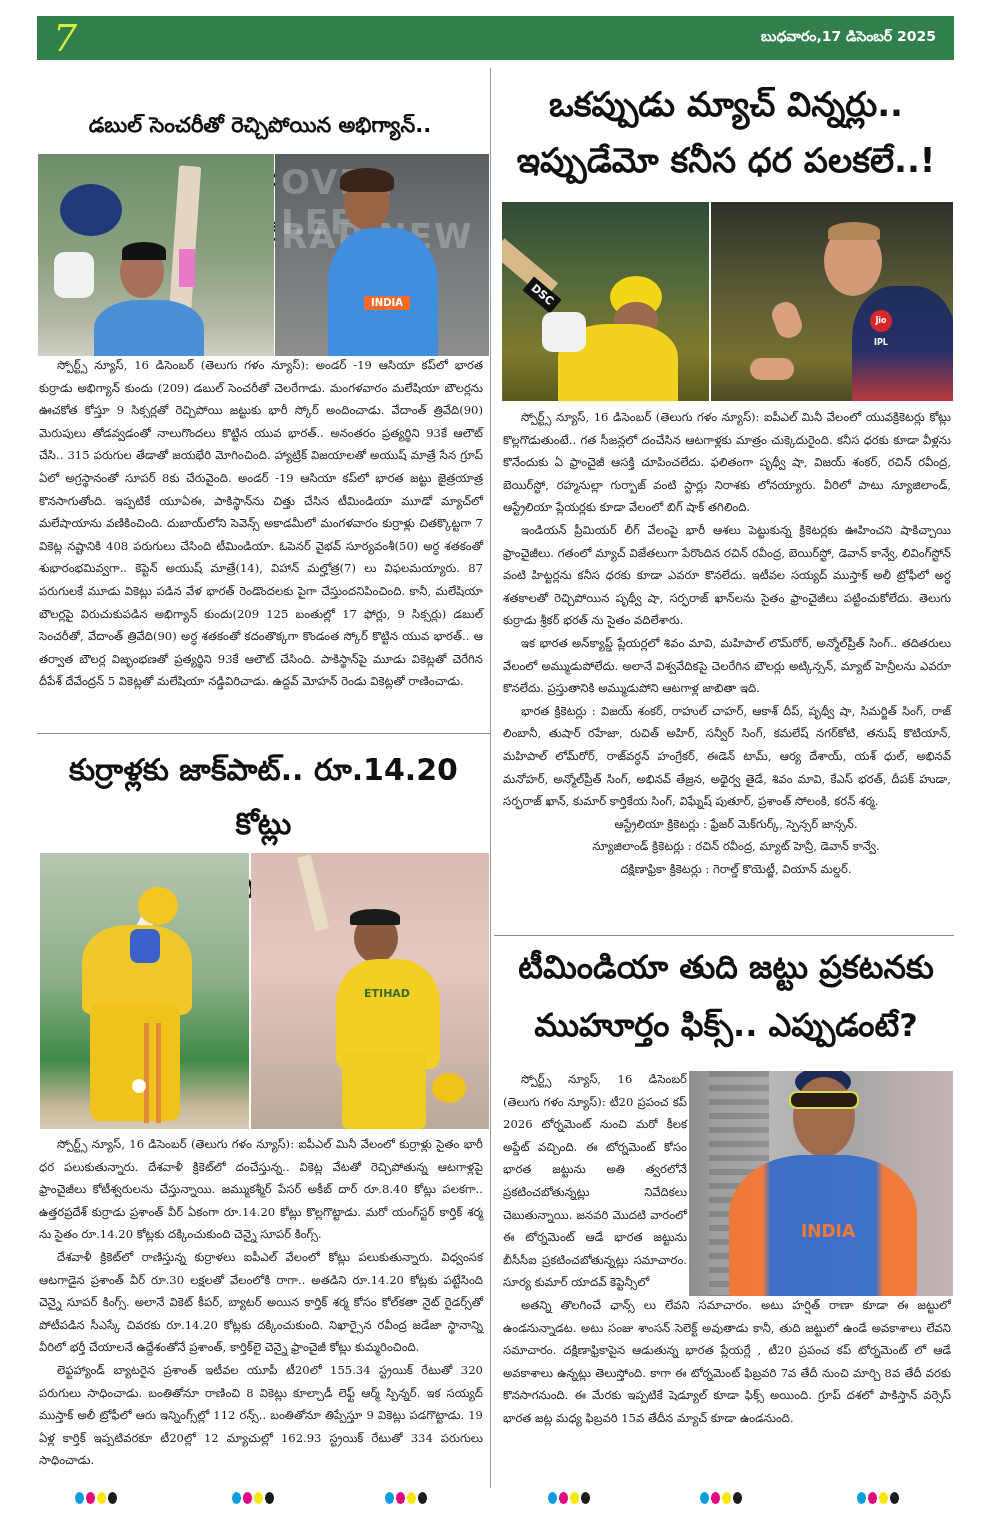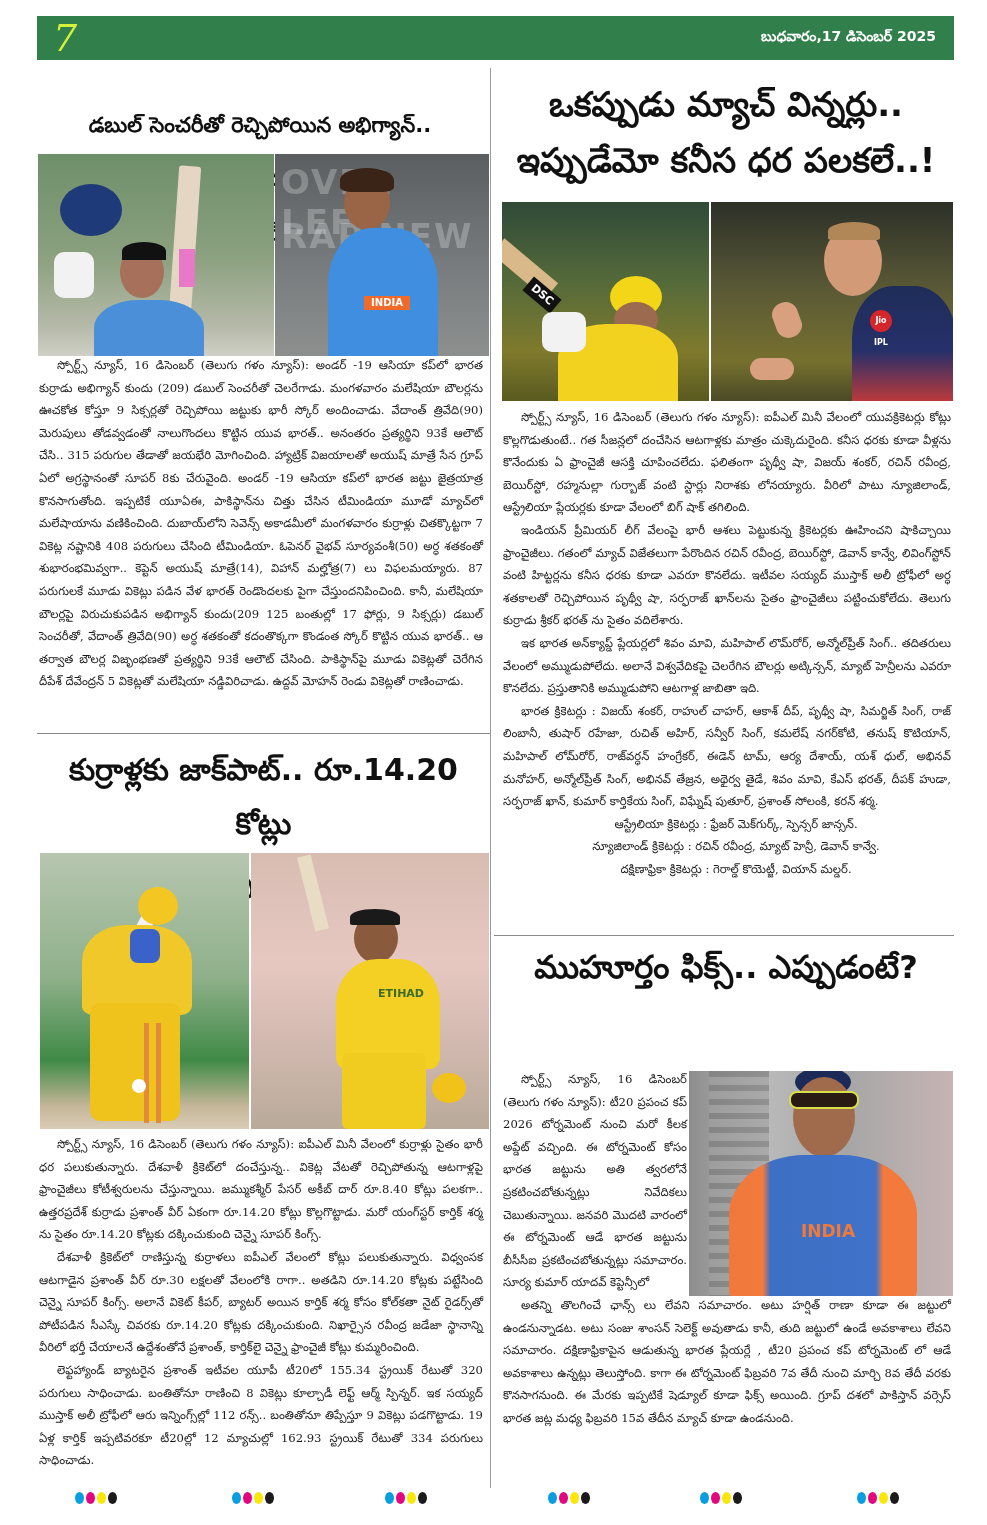--- a/index.html
+++ b/index.html
@@ -97,21 +97,21 @@
   <div style="position:absolute; left:90px; top:76px; width:30px; height:34px; background:#3b62c8; border-radius:8px;"></div>
   <div class="fig" style="left:50px; top:150px; width:90px; height:118px; background:#f0c21c; border-radius:10px;"></div>
   <div style="position:absolute; left:104px; top:170px; width:5px; height:100px; background:#e08a3a;"></div>
   <div style="position:absolute; left:116px; top:170px; width:5px; height:100px; background:#e08a3a;"></div>
   <div class="head" style="left:92px; top:226px; width:14px; height:14px; background:#fff;"></div>
 
   <div style="position:absolute; left:266px; top:2px; width:14px; height:76px; background:#e9dcc4; transform:rotate(-14deg);"></div>
   <div class="head" style="left:314px; top:60px; width:44px; height:50px; background:#8a5a3c;"></div>
   <div style="position:absolute; left:310px; top:56px; width:50px; height:16px; border-radius:50% 50% 10% 10%; background:#1a1a1a;"></div>
   <div class="fig" style="left:296px; top:106px; width:104px; height:110px; background:#f3d023;"></div>
-  <div style="position:absolute; left:310px; top:134px; width:74px; height:14px; font-size:11px; font-weight:bold; color:#3d6b2a; text-align:right;">ETIHAD</div>
+  <div style="position:absolute; left:310px; top:134px; width:74px; height:14px; font-size:11px; font-weight:bold; color:#3d6b2a; text-align:center;">ETIHAD</div>
   <div class="fig" style="left:302px; top:200px; width:84px; height:76px; background:#f0cc20; border-radius:6px;"></div>
   <div class="head" style="left:392px; top:220px; width:34px; height:30px; background:#f1c21a;"></div>
 </div>
 
 <div class="body-text" style="left:39px; top:1133px; width:444px;">
   <p>స్పోర్ట్స్ న్యూస్, 16 డిసెంబర్ (తెలుగు గళం న్యూస్): ఐపీఎల్ మినీ వేలంలో కుర్రాళ్లు సైతం భారీ ధర పలుకుతున్నారు. దేశవాళీ క్రికెట్‌లో దంచేస్తున్న.. వికెట్ల వేటతో రెచ్చిపోతున్న ఆటగాళ్లపై ఫ్రాంచైజీలు కోటీశ్వరులను చేస్తున్నాయి. జమ్ముకశ్మీర్ పేసర్ అకీబ్ దార్ రూ.8.40 కోట్లు పలకగా.. ఉత్తరప్రదేశ్ కుర్రాడు ప్రశాంత్ వీర్ ఏకంగా రూ.14.20 కోట్లు కొల్లగొట్టాడు. మరో యంగ్‌స్టర్ కార్తిక్ శర్మ ను సైతం రూ.14.20 కోట్లకు దక్కించుకుంది చెన్నై సూపర్ కింగ్స్.</p>
   <p>దేశవాళీ క్రికెట్‌లో రాణిస్తున్న కుర్రాళలు ఐపీఎల్ వేలంలో కోట్లు పలుకుతున్నారు. విధ్వంసక ఆటగాడైన ప్రశాంత్ వీర్ రూ.30 లక్షలతో వేలంలోకి రాగా.. అతడిని రూ.14.20 కోట్లకు పట్టేసింది చెన్నై సూపర్ కింగ్స్. అలానే వికెట్ కీపర్, బ్యాటర్ అయిన కార్తిక్ శర్మ కోసం కోల్‌కతా నైట్ రైడర్స్‌తో పోటీపడిన సీఎస్కే చివరకు రూ.14.20 కోట్లకు దక్కించుకుంది. నిఖార్సైన రవీంద్ర జడేజా స్థానాన్ని వీరిలో భర్తీ చేయాలనే ఉద్దేశంతోనే ప్రశాంత్, కార్తిక్‌లై చెన్నై ఫ్రాంచైజీ కోట్లు కుమ్మరించింది.</p>
   <p>లెఫ్టహ్యాండ్ బ్యాటరైన ప్రశాంత్ ఇటీవల యూపీ టీ20లో 155.34 స్ట్రయిక్ రేటుతో 320 పరుగులు సాధించాడు. బంతితోనూ రాణించి 8 వికెట్లు కూల్చాడీ లెఫ్ట్ ఆర్మ్ స్పిన్నర్. ఇక సయ్యద్ ముస్తాక్ అలీ ట్రోఫీలో ఆరు ఇన్నింగ్స్‌ల్లో 112 రన్స్.. బంతితోనూ తిప్పేస్తూ 9 వికెట్లు పడగొట్టాడు. 19 ఏళ్ల కార్తిక్ ఇప్పటివరకూ టీ20ల్లో 12 మ్యాచుల్లో 162.93 స్ట్రయిక్ రేటుతో 334 పరుగులు సాధించాడు.</p>
 </div>
 
@@ -147,20 +147,21 @@
   <div>
     <p class="list"><span>ఆస్ట్రేలియా క్రికెటర్లు</span> : <span>ఫ్రేజర్ మెక్‌గుర్క్, స్పెన్సర్ జాన్సన్.</span></p>
     <p class="list"><span>న్యూజిలాండ్ క్రికెటర్లు</span> : <span>రచిన్ రవీంద్ర, మ్యాట్ హెన్రీ, డెవాన్ కాన్వే.</span></p>
     <p class="list"><span>దక్షిణాఫ్రికా క్రికెటర్లు</span> : <span>గెరాల్డ్ కొయెట్జీ, వియాన్ మల్డర్.</span></p>
   </div>
 </div>
 
 <div class="hr" style="left:494px; top:935px; width:460px;"></div>
 
 <div class="headline h-big" style="left:495px; top:938px; width:462px; font-size:32px; line-height:58px;">
+  <div>టీమిండియా తుది జట్టు ప్రకటనకు</div>
   <div>ముహూర్తం ఫిక్స్.. ఎప్పుడంటే?</div>
 </div>
 
 <div class="body-text" style="left:503px; top:1068px; width:184px;">
   <p>స్పోర్ట్స్ న్యూస్, 16 డిసెంబర్ (తెలుగు గళం న్యూస్): టీ20 ప్రపంచ కప్ 2026 టోర్నమెంట్ నుంచి మరో కీలక అప్డేట్ వచ్చింది. ఈ టోర్నమెంట్ కోసం భారత జట్టును అతి త్వరలోనే ప్రకటించబోతున్నట్లు నివేదికలు చెబుతున్నాయి. జనవరి మొదటి వారంలో ఈ టోర్నమెంట్ ఆడే భారత జట్టును బీసీసీఐ ప్రకటించబోతున్నట్లు సమాచారం. సూర్య కుమార్ యాదవ్ కెప్టెన్సీలో</p>
 </div>
 
 <div class="photo" style="left:689px; top:1071px; width:264px; height:225px;">
   <div class="half" style="left:0; width:264px; background:linear-gradient(90deg,#8d8d8d 0%,#b9b9b9 30%,#a6a6a6 60%,#c7b4b4 100%);"></div>
   <div style="position:absolute; left:20px; top:0; width:60px; height:225px; background:repeating-linear-gradient(180deg,#777 0 6px,#a0a0a0 6px 14px); opacity:.6;"></div>

